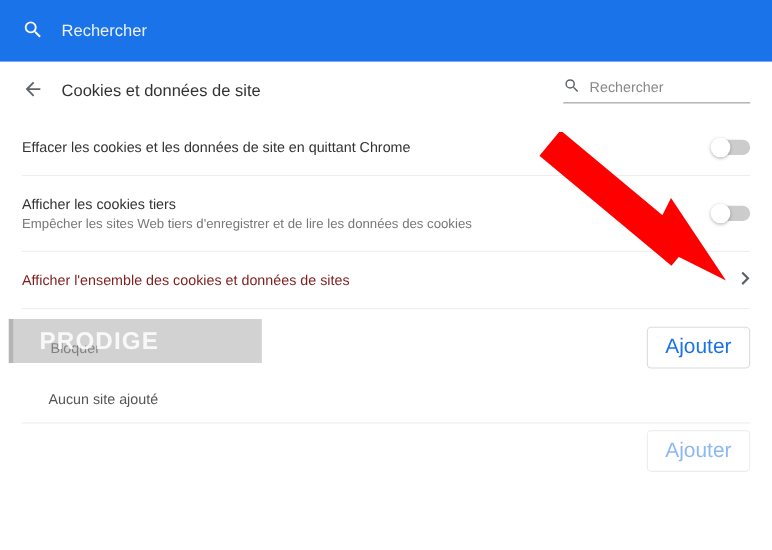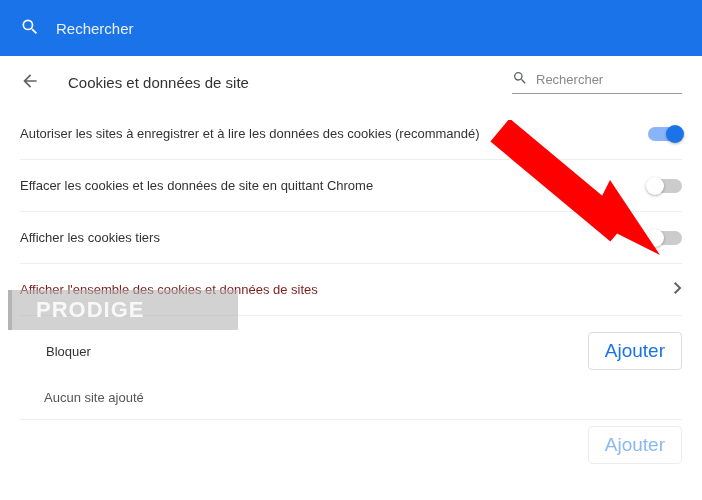--- a/index.html
+++ b/index.html
@@ -21,21 +21,21 @@
       padding: 0 20px;
       gap: 16px;
       color: #fff;
     }
     .topbar .search-icon svg { width: 20px; height: 20px; fill: #fff; }
     .topbar .label { font-size: 15px; color: #eaf1fd; }
     .subheader {
       display: flex;
       align-items: center;
       padding: 14px 20px;
-      gap: 28px;
+      gap: 16px;
     }
     .subheader .back svg { width: 20px; height: 20px; fill: #5f6368; }
     .subheader .title { font-size: 15px; color: #333; flex: 0 0 auto; }
     .subheader .spacer { flex: 1; }
     .subsearch {
       display: flex;
       align-items: center;
       gap: 8px;
       border-bottom: 1px solid #999;
       padding-bottom: 4px;
@@ -167,41 +167,34 @@
       <svg viewBox="0 0 24 24">
           <path d="M15.5 14h-.79l-.28-.27A6.471 6.471 0 0016 9.5 6.5 6.5 0 109.5 16a6.471 6.471 0 004.23-1.57l.27.28v.79l5 4.99L20.49 19l-4.99-5zM9.5 14A4.5 4.5 0 1114 9.5 4.5 4.5 0 019.5 14z"></path>
         </svg>
     </span>
     <input type="text" placeholder="Rechercher" style="">
   </div>
 </div>
 
 <div class="content">
 
-  <div class="row">
-    <div class="text">
-      <div class="primary">Autoriser les sites à enregistrer et à lire les données des cookies (recommandé)</div>
-    </div>
-    <div class="toggle on">
-      <div class="knob"></div>
-    </div>
-  </div>
 
   <div class="row">
     <div class="text">
       <div class="primary">Effacer les cookies et les données de site en quittant Chrome</div>
     </div>
     <div class="toggle">
       <div class="knob"></div>
     </div>
   </div>
 
   <div class="row">
     <div class="text">
       <div class="primary">Afficher les cookies tiers</div>
+      <div class="secondary">Empêcher les sites Web tiers d'enregistrer et de lire les données des cookies</div>
     </div>
     <div class="toggle">
       <div class="knob"></div>
     </div>
   </div>
 
   <div class="navrow">
     <div class="primary">Afficher l'ensemble des cookies et données de sites</div>
     <span class="chevron">
       <svg viewBox="0 0 8 12">

